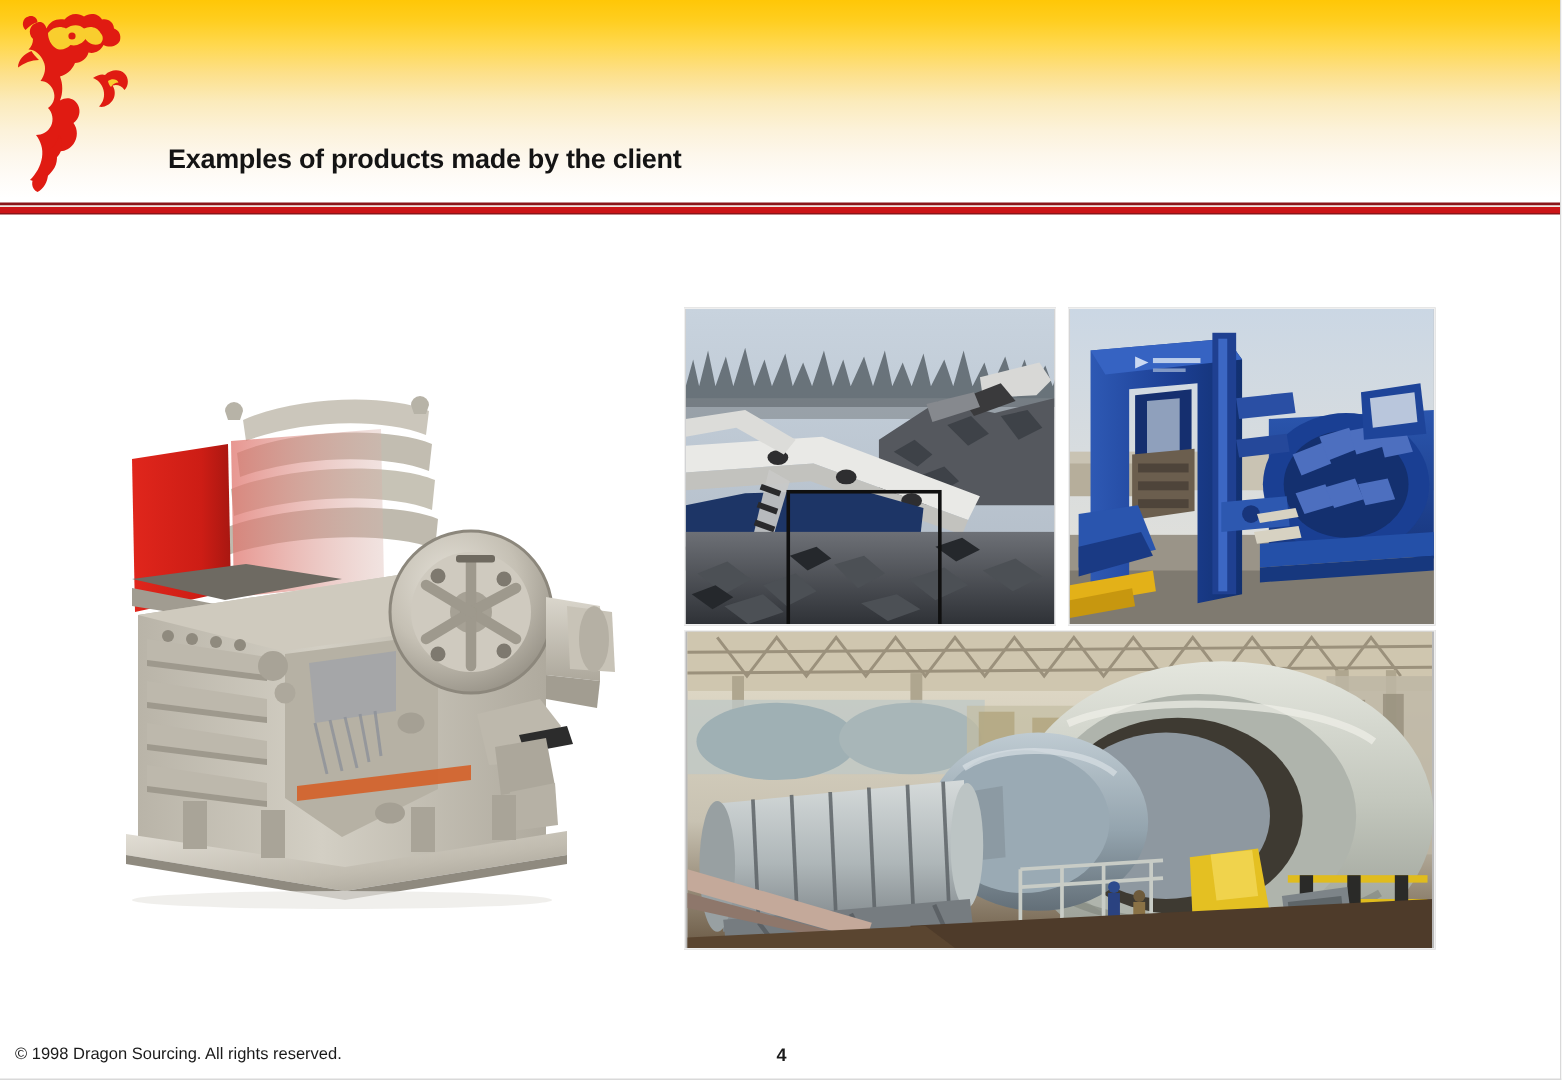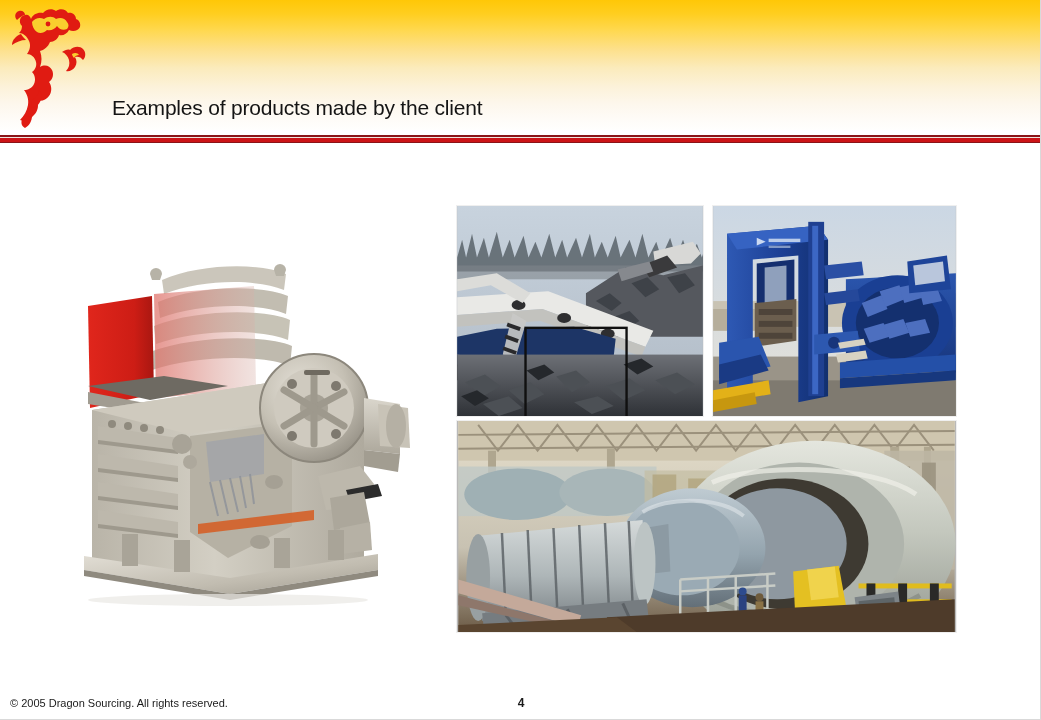--- a/index.html
+++ b/index.html
@@ -72,22 +72,22 @@
     width: 90px;
     height: 126px;
   }
   .logo svg { display:block; width:100%; height:100%; }
 
   
   .slide-title {
     position: absolute;
     left: 112px;
     top: 96px;
-    font-size: 21px;
-    font-weight: normal;
+    font-size: 18px;
+    font-weight: bold;
     color: #141414;
     letter-spacing: -0.2px;
     white-space: nowrap;
   }
 
   
   .crusher-figure {
     position: absolute;
     left: 78px;
     top: 258px;
@@ -646,17 +646,17 @@
           <path d="M0 160 L124 196 L120 208 L0 174 Z" fill="#C4A99A"></path>
           <path d="M0 176 L120 208 L118 212 L0 186 Z" fill="#8E776B"></path>
         </g>
 
         <path d="M150 198 L501 180 L501 213 L150 213 Z" fill="#4E3B2A"></path>
         <path d="M0 206 L160 198 L180 213 L0 213 Z" fill="#5A4530"></path>
       </svg>
     </div>
   </div>
 
-  <div class="footer-copy">© 2005 Dragon Sourcing. All rights reserved.</div>
+  <div class="footer-copy">© 1998 Dragon Sourcing. All rights reserved.</div>
 
   <div class="footer-pagenum">4</div>
 
 </div>
 
 </body></html>

